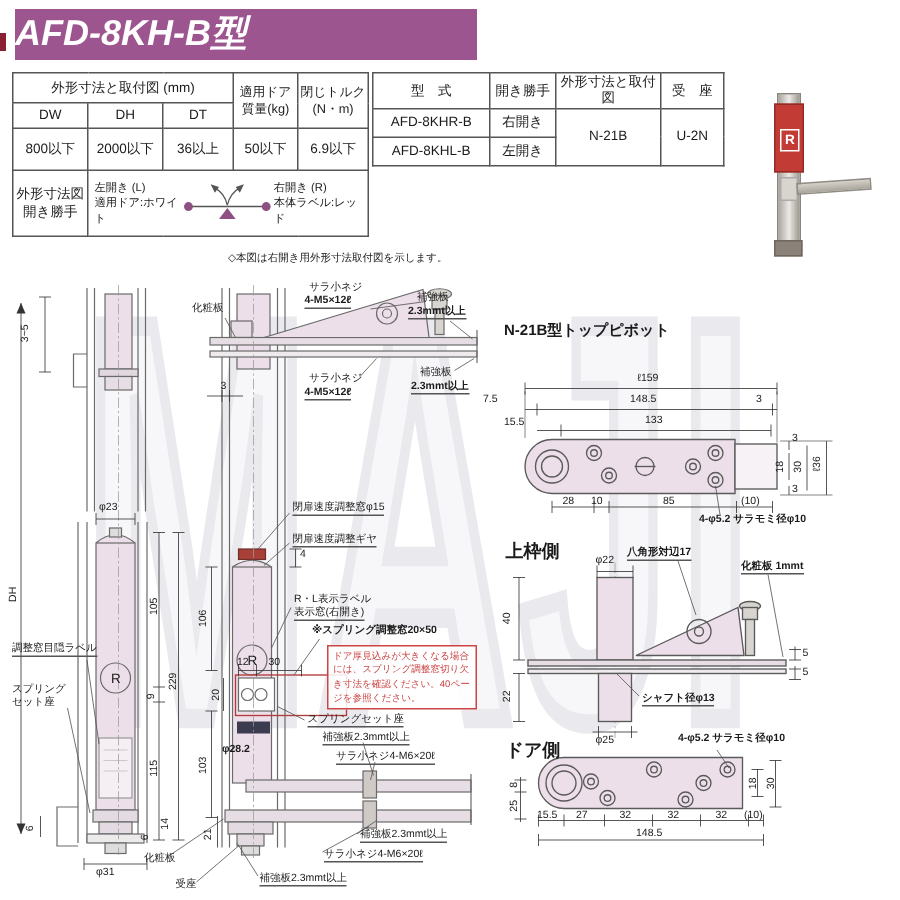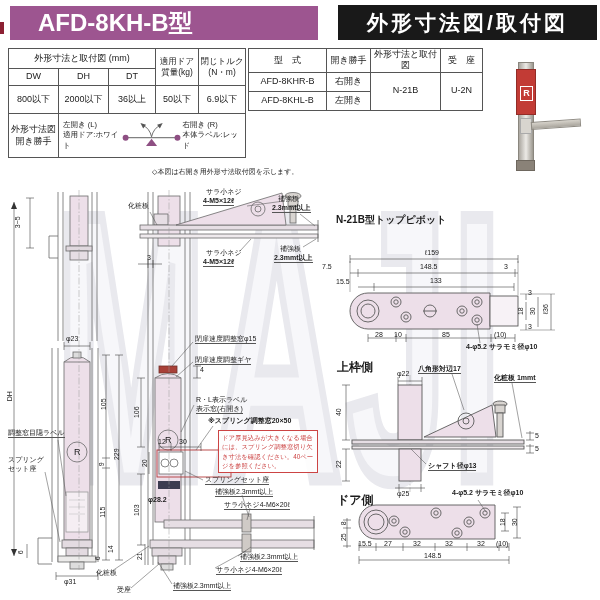--- a/index.html
+++ b/index.html
@@ -1,20 +1,20 @@
 <!DOCTYPE html>
 <html><head>
 <meta charset="utf-8">
 <style>
   html,body{margin:0;padding:0;background:#fff;}
   #canvas{position:relative;width:600px;height:600px;background:#fff;overflow:hidden;
           font-family:"Liberation Sans","DejaVu Sans",sans-serif;color:#1a1a1a;}
   #edge-mark{position:absolute;left:0;top:22px;width:4px;height:12px;background:#8c2033;z-index:5;}
   #bar-left{position:absolute;left:10px;top:6px;width:308px;height:34px;background:#9d5590;color:#fff;
-            font-size:24px;font-weight:bold;line-height:34px;padding-left:28px;box-sizing:border-box;z-index:5;}
+            font-size:24px;font-weight:bold;line-height:34px;padding-left:0;box-sizing:border-box;z-index:5;font-style:italic;}
   #bar-right{position:absolute;left:338px;top:5px;width:259px;height:35px;background:#191919;color:#fff;
              font-size:21px;font-weight:bold;line-height:35px;text-align:center;letter-spacing:3px;z-index:5;}
   #watermark{position:absolute;left:55px;top:158px;font-size:380px;font-weight:bold;line-height:1;
              color:#f7f7fa;-webkit-text-stroke:13px #e9e9ee;letter-spacing:8px;
              transform:scaleX(0.48);transform-origin:left top;z-index:0;white-space:nowrap;}
   table{position:absolute;border-collapse:collapse;background:#fff;z-index:4;font-size:9px;color:#1a1a1a;
         text-align:center;table-layout:fixed;}
   td{border:1px solid #555;padding:0 1px;vertical-align:middle;line-height:1.25;}
   #spec-table{left:8px;top:48px;width:237px;}
   #model-table{left:248px;top:48px;width:234px;}
@@ -47,23 +47,20 @@
   .ph-foot{position:absolute;left:21px;top:112px;width:17px;height:9px;background:#8a8278;border:1px solid #6e675e;}
 </style>
 </head>
 <body>
 
 <div id="canvas">
 
   <div id="edge-mark"></div>
   <div id="bar-left">
     <span>AFD-8KH-B型</span>
-  </div>
-  <div id="bar-right">
-    <span>外形寸法図/取付図</span>
   </div>
 
   <div id="watermark">MAJI</div>
 
   <table id="spec-table">
     <colgroup>
         <col style="width:50px">
         <col style="width:50px">
         <col style="width:47px">
         <col style="width:43px">

